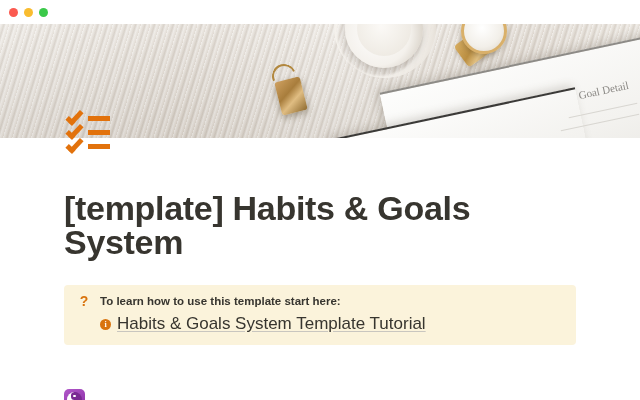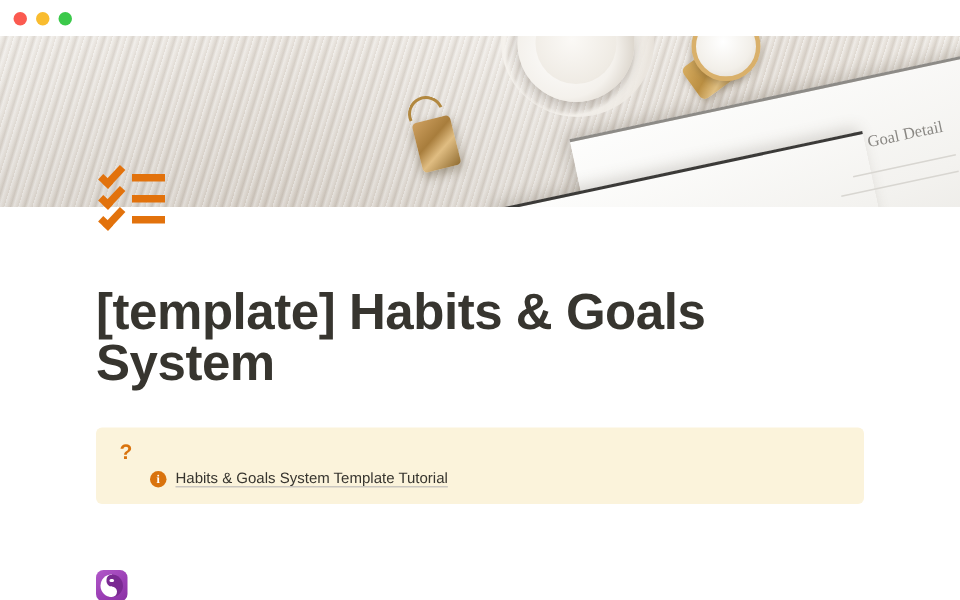--- a/index.html
+++ b/index.html
@@ -234,21 +234,21 @@
     background: #d9730d;
     color: #ffffff;
     font-size: 8px;
     font-weight: bold;
     line-height: 11px;
     text-align: center;
     font-family: "Liberation Serif", serif;
     margin-right: 6px;
   }
   .link-text {
-    font-size: 10px;
+    font-size: 17px;
     color: #37352f;
     text-decoration: underline;
     text-decoration-color: #c9c6bf;
     text-underline-offset: 2px;
   }
 
   
   #section-heading {
     margin-top: 44px;
     display: flex;
@@ -359,20 +359,21 @@
     </div>
   </div>
 
   <div id="content">
 
     <h1 id="page-title">[template] Habits &amp; Goals System</h1>
 
     <div class="callout callout-amber">
       <div class="callout-row">
         <div class="callout-icon q-icon">?</div>
+        <div class="callout-text">To learn how to use this template start here:</div>
       </div>
       <div class="sub-link-row">
         <div class="info-icon">i</div>
         <div class="link-text">Habits &amp; Goals System Template Tutorial</div>
       </div>
     </div>
 
     <div id="section-heading">
       <div class="yy-badge">
         <div class="yy-sym">

